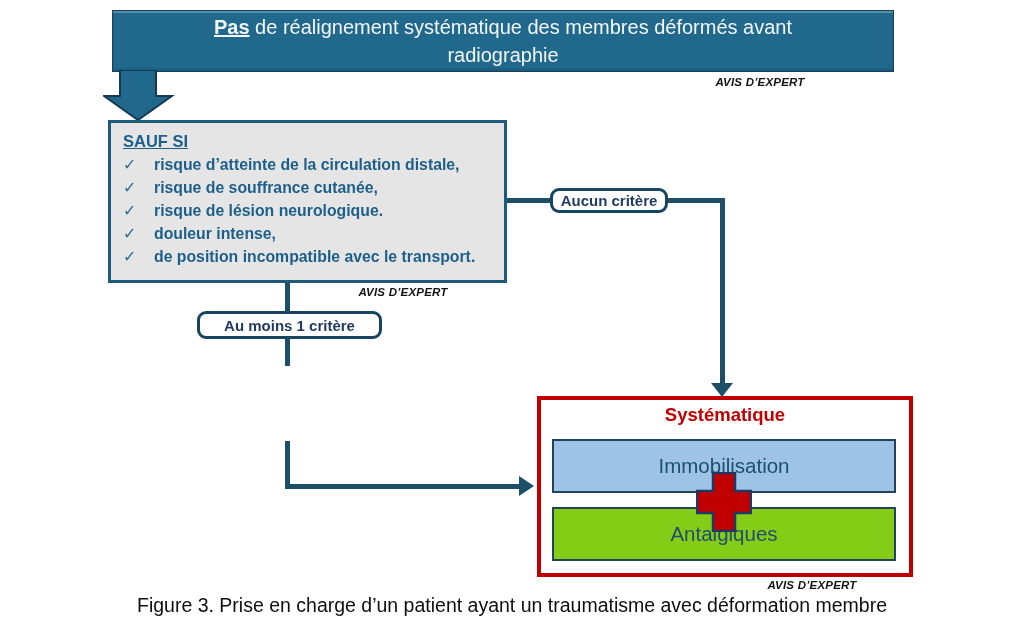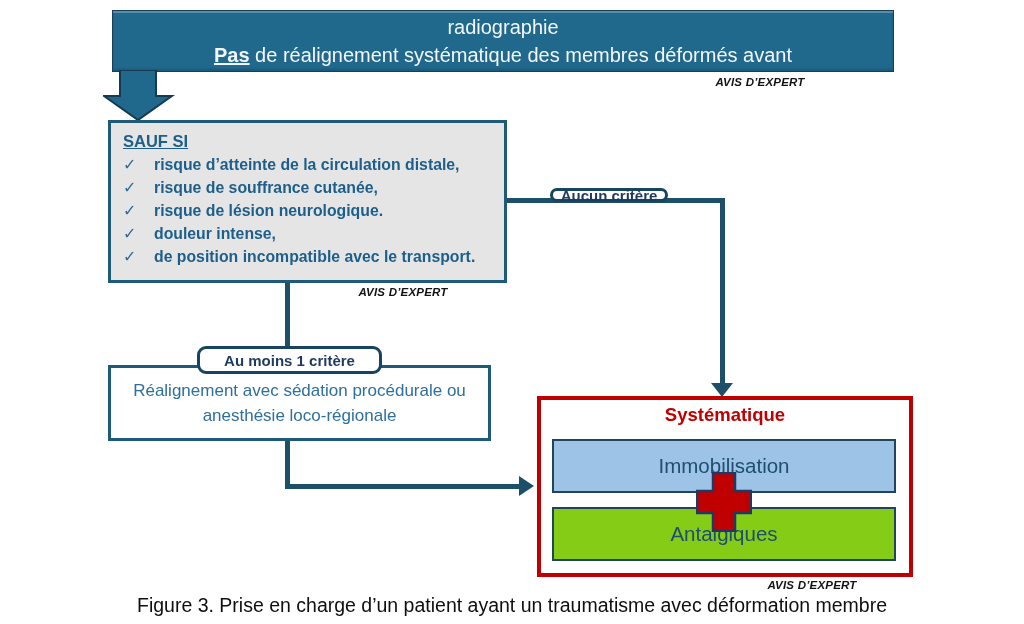--- a/index.html
+++ b/index.html
@@ -88,22 +88,22 @@
   .criteria-label {
     position: absolute;
     background: #ffffff;
     border: 3px solid #17455f;
     border-radius: 9px;
     box-sizing: border-box;
     display: flex; align-items: center; justify-content: center;
     color: #1f3a5f; font-weight: 600; font-size: 15px;
     z-index: 3;
   }
-  #no-criteria-label   { left: 550px; top: 188px; width: 118px; height: 14px; }
-  #at-least-one-label  { left: 197px; top: 311px; width: 185px; height: 28px; margin-top: 35px; }
+  #no-criteria-label   { left: 550px; top: 188px; width: 118px; height: 25px; }
+  #at-least-one-label  { left: 197px; top: 311px; width: 185px; height: 28px; }
   
   .realignment-box {
     position: absolute; left: 108px; top: 365px;
     width: 383px; height: 76px;
     background: #ffffff;
     border: 3px solid #1e5a7a;
     box-sizing: border-box;
     display: flex; align-items: center; justify-content: center;
     text-align: center;
     color: #2e6f9e; font-size: 17px; line-height: 25px;
@@ -143,24 +143,24 @@
     width: 1024px; text-align: center;
     color: #0f0f0f; font-size: 19.5px;
   }
 </style>
 </head>
 <body>
 
 <div id="canvas">
 
   <div class="header-banner">
-    <div>radiographie</div>
     <div>
       <span class="bold-underline">Pas</span><span> de réalignement systématique des membres déformés avant</span>
     </div>
+    <div>radiographie</div>
   </div>
 
   <div class="expert-note" id="expert-note-1">AVIS D’EXPERT</div>
 
   <svg class="icon-abs" style="left:103px; top:70px;" width="72" height="52" viewBox="0 0 72 52">
     <polygon points="17,0 53,0 53,26 69,26 35,50 1,26 17,26" fill="#20688c" stroke="#173a50" stroke-width="2" stroke-linejoin="miter"></polygon>
   </svg>
 
   <div class="line" style="left:506px; top:198px; width:219px; height:5px;"></div>
   <div class="line" style="left:720px; top:200px; width:5px; height:185px;"></div>
@@ -194,21 +194,20 @@
       <span class="check-glyph">✓</span>
       <span>de position incompatible avec le transport.</span>
     </div>
   </div>
 
   <div class="expert-note" id="expert-note-2">AVIS D’EXPERT</div>
 
   <div class="criteria-label" id="no-criteria-label">Aucun critère</div>
   <div class="criteria-label" id="at-least-one-label">Au moins 1 critère</div>
 
-  <div class="realignment-box">Réalignement avec sédation procédurale ou anesthésie loco-régionale</div>
 
   <div class="systematic-box"></div>
   <div class="systematic-title">Systématique</div>
 
   <div class="treatment-box" id="immobilization-box">Immobilisation</div>
   <div class="treatment-box" id="analgesics-box">Antalgiques</div>
 
   <svg class="icon-abs" id="plus-cross" width="56" height="60" viewBox="0 0 56 60">
     <polygon points="17,1 39,1 39,19 55,19 55,41 39,41 39,59 17,59 17,41 1,41 1,19 17,19" fill="#c00000" stroke="#1f3864" stroke-width="2.5" stroke-linejoin="miter"></polygon>
   </svg>

